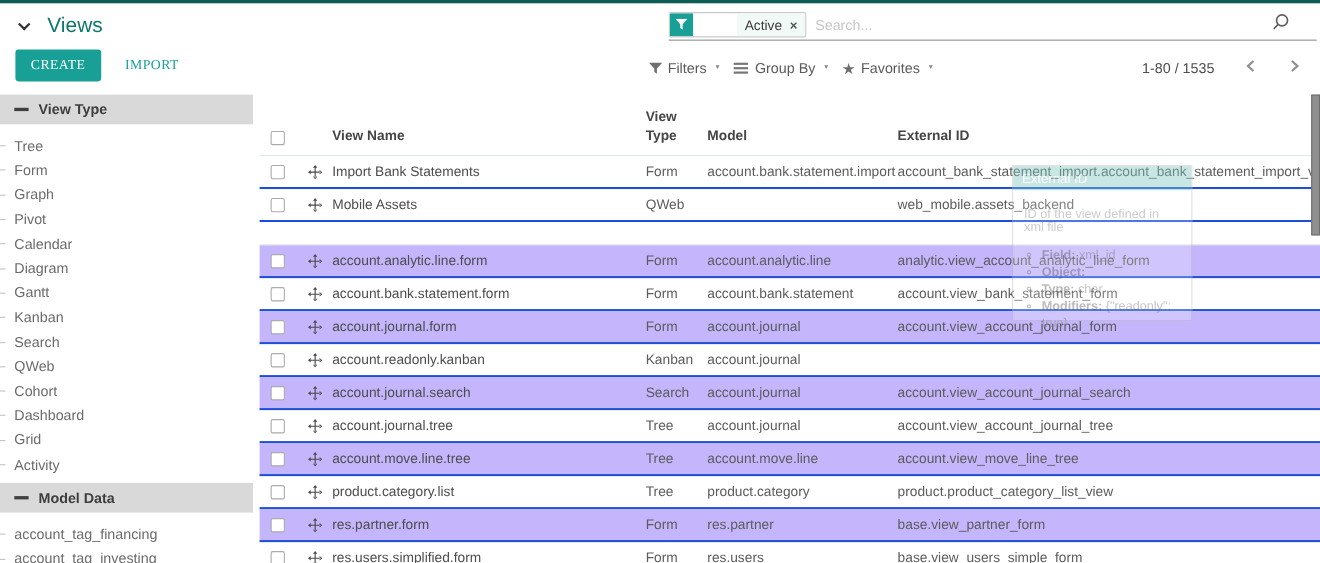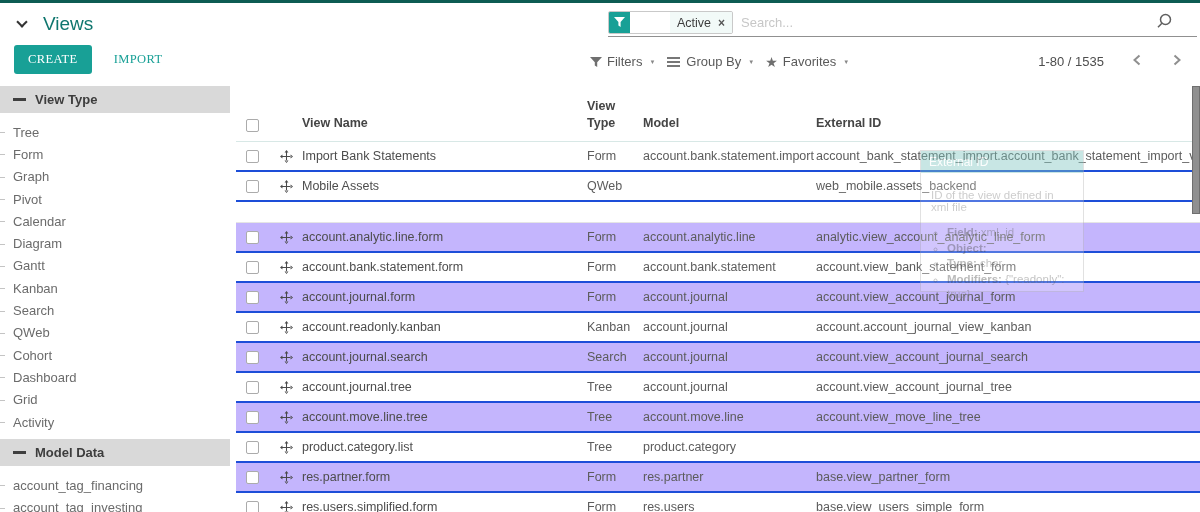--- a/index.html
+++ b/index.html
@@ -311,21 +311,20 @@
               <span class="checkbox"></span>
             </div>
     <div class="cell c-drag">
       <svg class="drag" viewBox="0 0 16 16">
         <path d="M8 0l2.4 3H5.6zM8 16l2.4-3H5.6zM0 8l3-2.4v4.8zM16 8l-3-2.4v4.8zM7.35 2h1.3v12h-1.3zM2 7.35h12v1.3H2z"></path>
       </svg>
     </div>
     <div class="cell c-name">account.readonly.kanban</div>
     <div class="cell c-type">Kanban</div>
     <div class="cell c-model">account.journal</div>
-    <div class="cell c-xid">account.account_journal_view_kanban</div>
   </div>
 
   <div class="trow striped">
     <div class="cell c-check">
               <span class="checkbox"></span>
             </div>
     <div class="cell c-drag">
       <svg class="drag" viewBox="0 0 16 16">
         <path d="M8 0l2.4 3H5.6zM8 16l2.4-3H5.6zM0 8l3-2.4v4.8zM16 8l-3-2.4v4.8zM7.35 2h1.3v12h-1.3zM2 7.35h12v1.3H2z"></path>
       </svg>
@@ -371,20 +370,21 @@
               <span class="checkbox"></span>
             </div>
     <div class="cell c-drag">
       <svg class="drag" viewBox="0 0 16 16">
         <path d="M8 0l2.4 3H5.6zM8 16l2.4-3H5.6zM0 8l3-2.4v4.8zM16 8l-3-2.4v4.8zM7.35 2h1.3v12h-1.3zM2 7.35h12v1.3H2z"></path>
       </svg>
     </div>
     <div class="cell c-name">product.category.list</div>
     <div class="cell c-type">Tree</div>
     <div class="cell c-model">product.category</div>
+    <div class="cell c-xid">product.product_category_list_view</div>
   </div>
 
   <div class="trow striped">
     <div class="cell c-check">
               <span class="checkbox"></span>
             </div>
     <div class="cell c-drag">
       <svg class="drag" viewBox="0 0 16 16">
         <path d="M8 0l2.4 3H5.6zM8 16l2.4-3H5.6zM0 8l3-2.4v4.8zM16 8l-3-2.4v4.8zM7.35 2h1.3v12h-1.3zM2 7.35h12v1.3H2z"></path>
       </svg>

